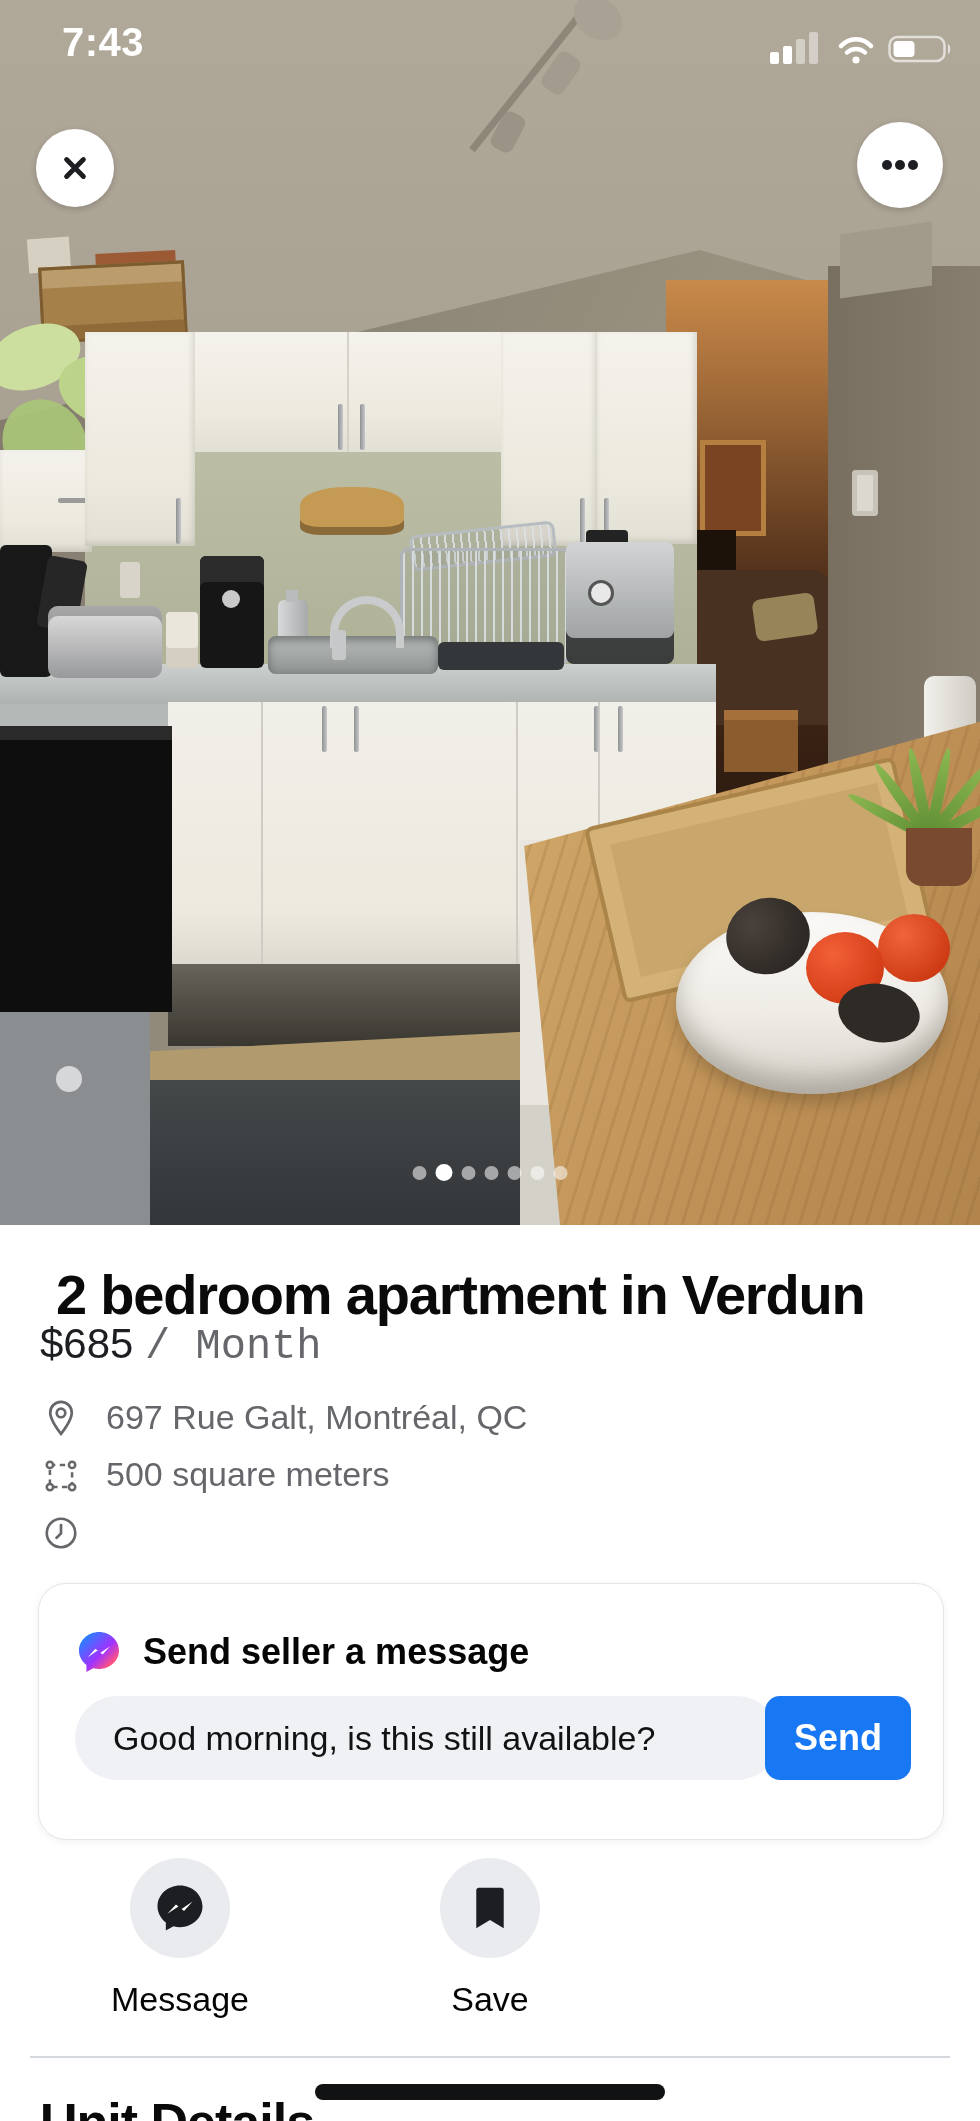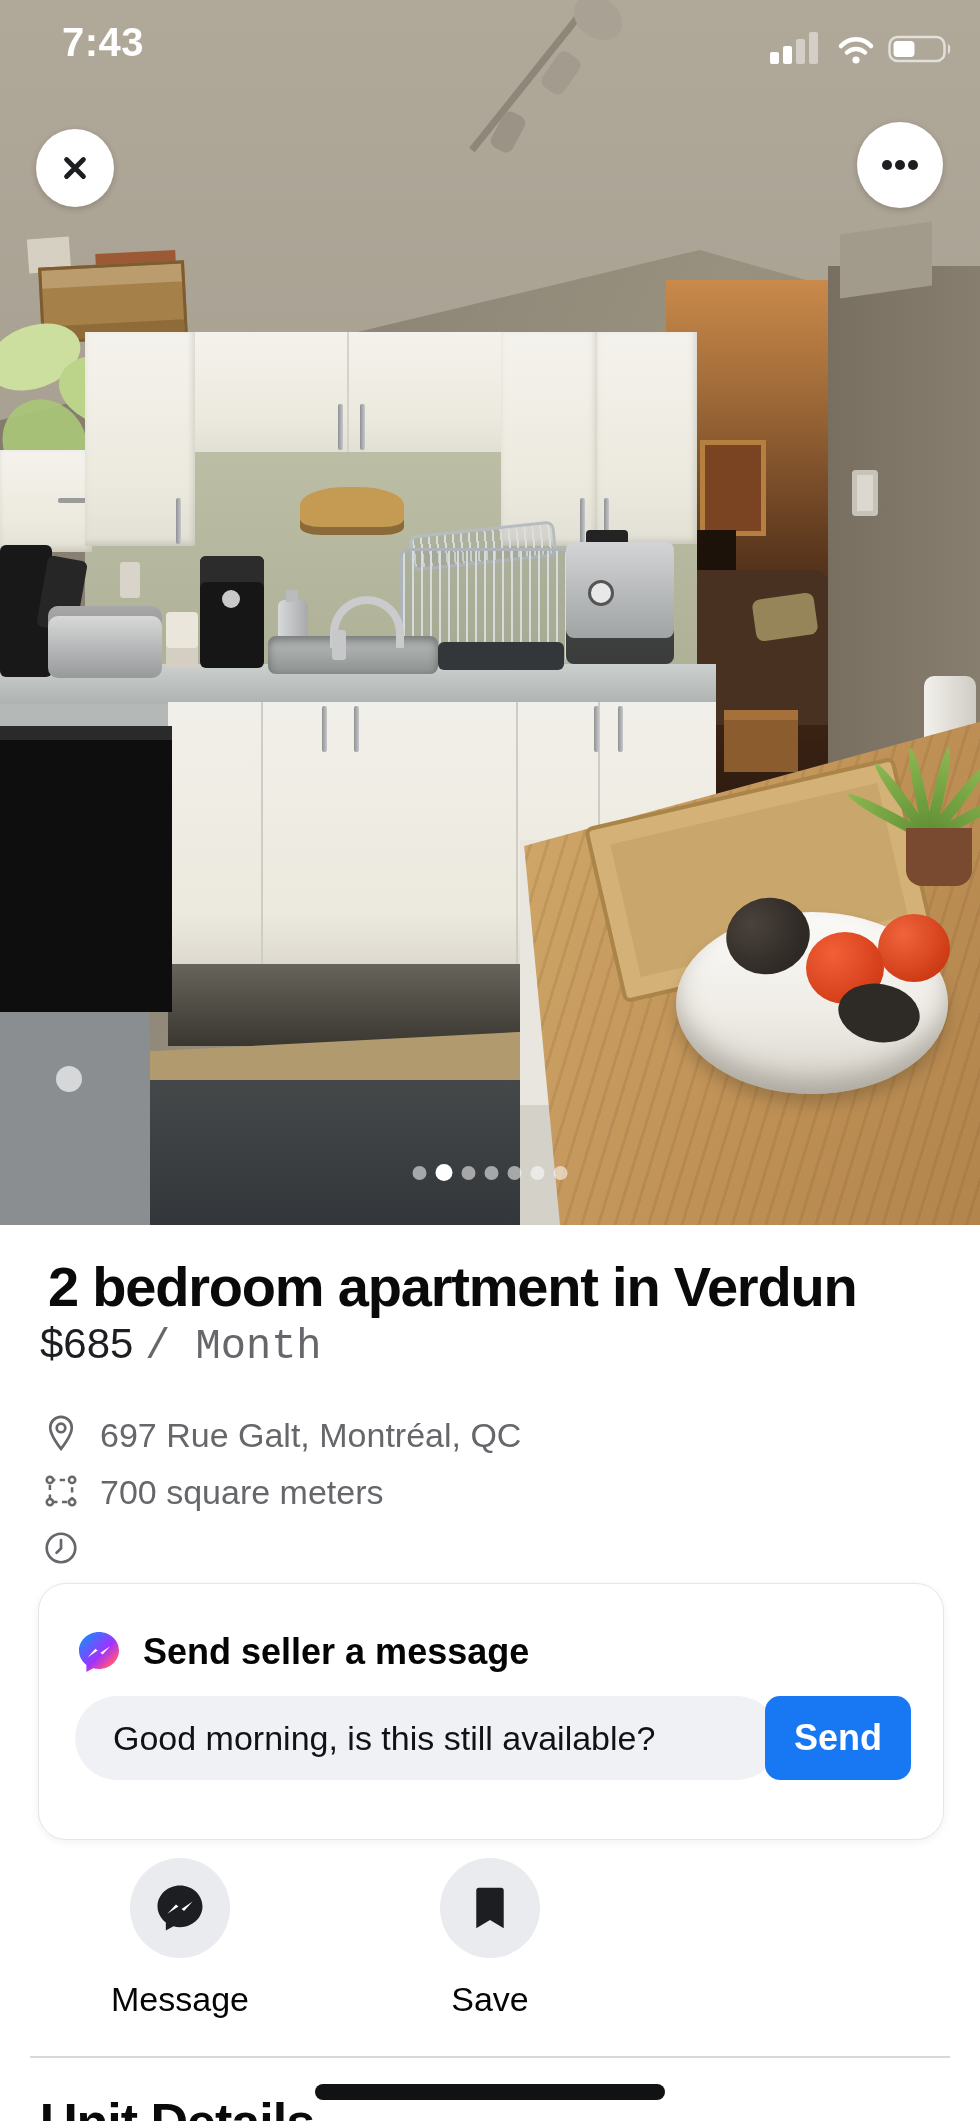--- a/index.html
+++ b/index.html
@@ -111,21 +111,21 @@
   .close-btn{left:36px;top:129px;width:78px;height:78px;}
   .more-btn{left:857px;top:122px;width:86px;height:86px;}
   .dotbar{bottom:44px;left:50%;transform:translateX(-50%);display:flex;align-items:center;gap:9px;}
   .dot{width:14px;height:14px;border-radius:50%;background:rgba(255,255,255,.55);}
   .dot.active{width:17px;height:17px;background:#fff;}
   
   .title{left:40px;top:1246px;width:900px;font-size:56px;font-weight:700;color:#0a0a0a;letter-spacing:-1.2px;}
   .price-row{left:40px;top:1320px;font-size:42px;color:#1c1e21;}
   .price-unit{color:#65676B;font-family:Liberation Mono, monospace;}
   .detail-rows{left:40px;top:1398px;width:900px;}
-  .drow{display:flex;align-items:flex-end;height:57px;gap:18px;}
+  .drow{display:flex;align-items:flex-start;height:57px;gap:24px;}
   .dicon{width:42px;height:42px;flex:0 0 42px;display:flex;align-items:center;justify-content:center;}
   .dtext{font-size:34px;color:#65676B;}
   .card{left:38px;top:1583px;width:904px;height:255px;background:#fff;border:1px solid #E3E5E8;border-radius:28px;
     box-shadow:0 2px 8px rgba(0,0,0,.06);}
   .card-header{position:absolute;left:36px;top:44px;display:flex;align-items:center;gap:20px;text-align:right;}
   .card-title{font-size:36px;font-weight:700;color:#050505;}
   .msg-input{position:absolute;left:36px;top:112px;width:666px;height:84px;border:none;outline:none;
     background:#F0F1F4;border-radius:42px;padding:0 0 0 38px;font-size:34px;color:#101214;
     font-family:"Liberation Sans",sans-serif;}
   .send-btn{position:absolute;left:726px;top:112px;width:146px;height:84px;border:none;border-radius:15px;
@@ -275,21 +275,21 @@
     <span class="dot"></span>
     <span class="dot active"></span>
     <span class="dot"></span>
     <span class="dot"></span>
     <span class="dot"></span>
     <span class="dot"></span>
     <span class="dot"></span>
   </div>
 </div>
 
-<h1 class="abs title" style="margin:8px">2 bedroom apartment in Verdun</h1>
+<h1 class="abs title" style="margin:16px">2 bedroom apartment in Verdun</h1>
 
 <div class="abs price-row">
   <span>$685</span><span> </span><span class="price-unit">/ Month</span>
 </div>
 
 <div class="abs detail-rows">
   <div class="drow">
     <span class="dicon">
       <svg width="38" height="42" viewBox="0 0 24 26">
         <path d="M12 2.2c-3.8 0-6.8 3-6.8 6.8 0 5 6.8 13.4 6.8 13.4s6.8-8.4 6.8-13.4c0-3.8-3-6.8-6.8-6.8z" stroke="#65676B" stroke-width="1.7" fill="none"></path>
@@ -301,21 +301,21 @@
   <div class="drow">
     <span class="dicon">
       <svg width="38" height="38" viewBox="0 0 24 24">
         <rect x="5" y="5" width="14" height="14" stroke="#65676B" stroke-width="1.6" fill="none" stroke-dasharray="3.4 2.8"></rect>
         <circle cx="5" cy="5" r="2" fill="#fff" stroke="#65676B" stroke-width="1.6"></circle>
         <circle cx="19" cy="5" r="2" fill="#fff" stroke="#65676B" stroke-width="1.6"></circle>
         <circle cx="5" cy="19" r="2" fill="#fff" stroke="#65676B" stroke-width="1.6"></circle>
         <circle cx="19" cy="19" r="2" fill="#fff" stroke="#65676B" stroke-width="1.6"></circle>
       </svg>
     </span>
-    <span class="dtext">700 square meters</span>
+    <span class="dtext">500 square meters</span>
   </div>
   <div class="drow">
     <span class="dicon">
       <svg width="38" height="38" viewBox="0 0 24 24">
         <circle cx="12" cy="12" r="9" stroke="#65676B" stroke-width="1.7" fill="none"></circle>
         <path d="M12 7v5.3L9.2 15" stroke="#65676B" stroke-width="1.7" fill="none" stroke-linecap="round"></path>
       </svg>
     </span>
   </div>
 </div>

